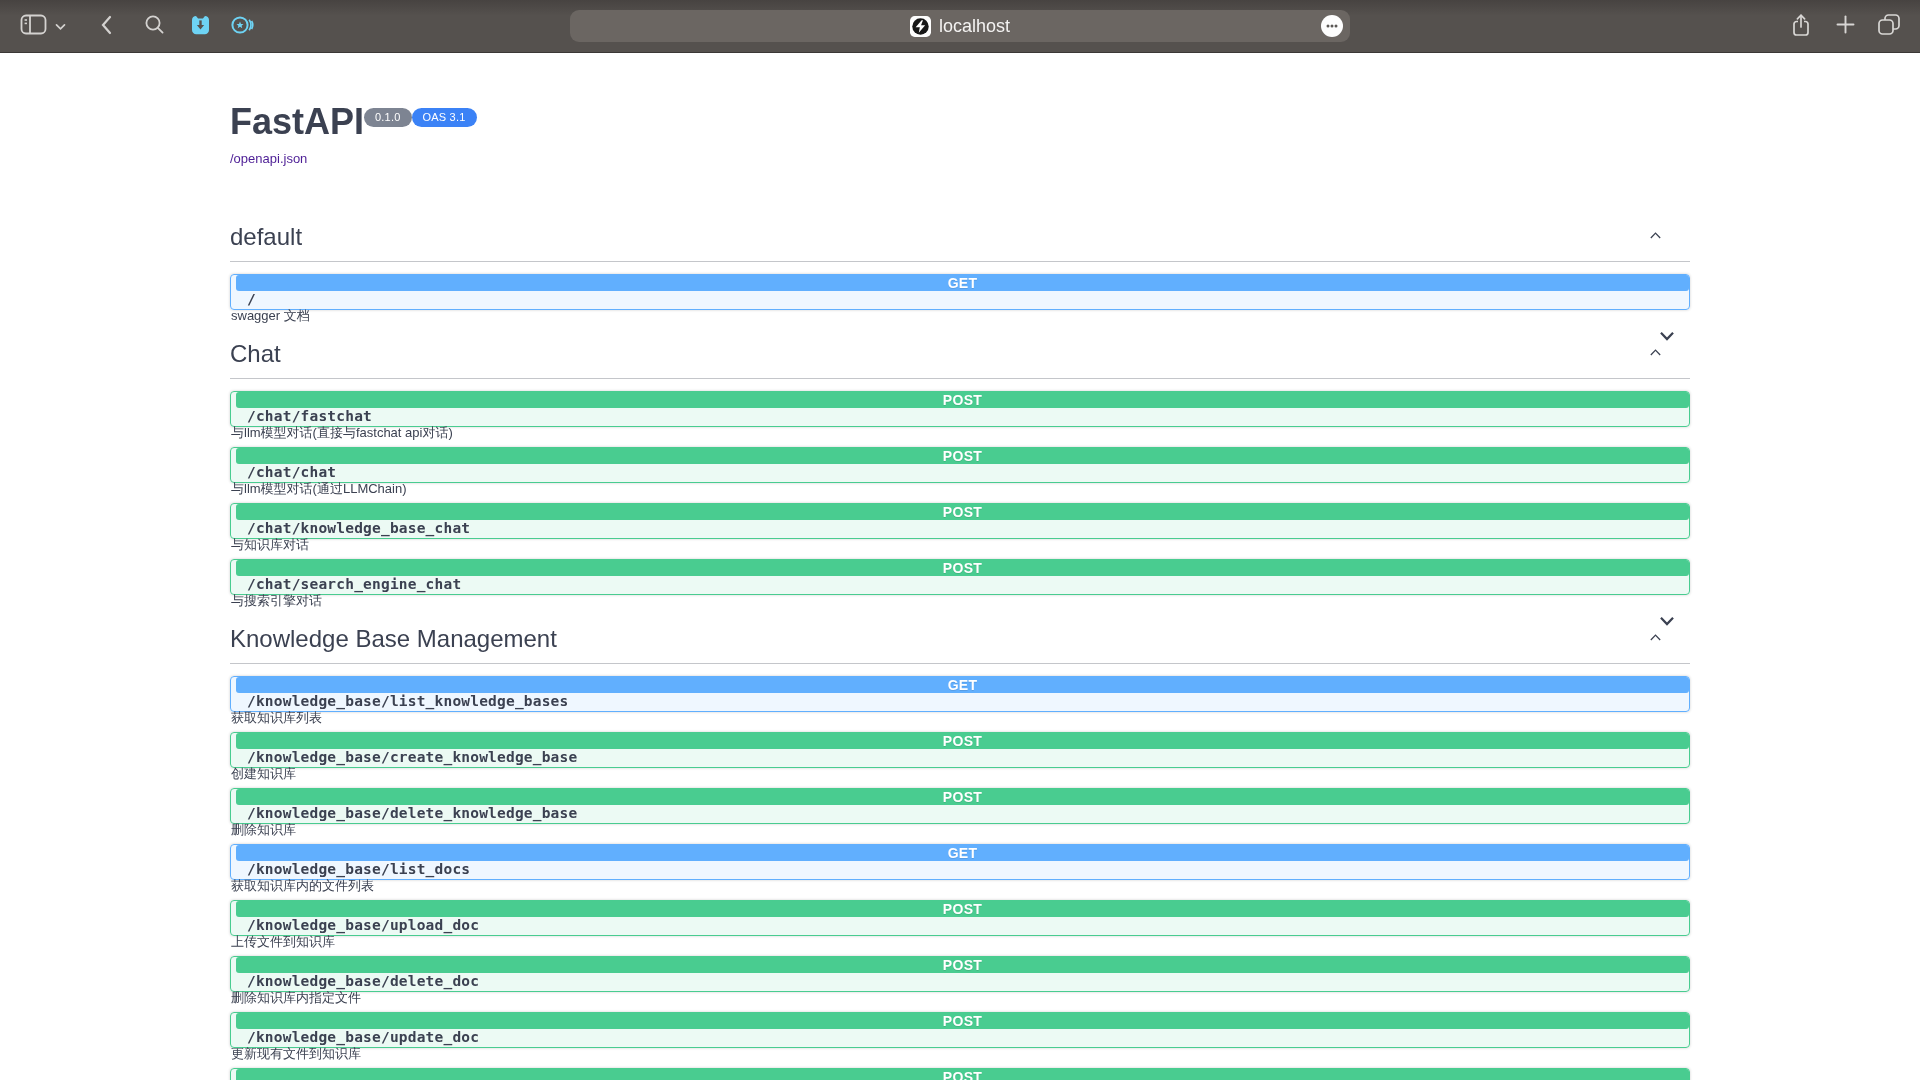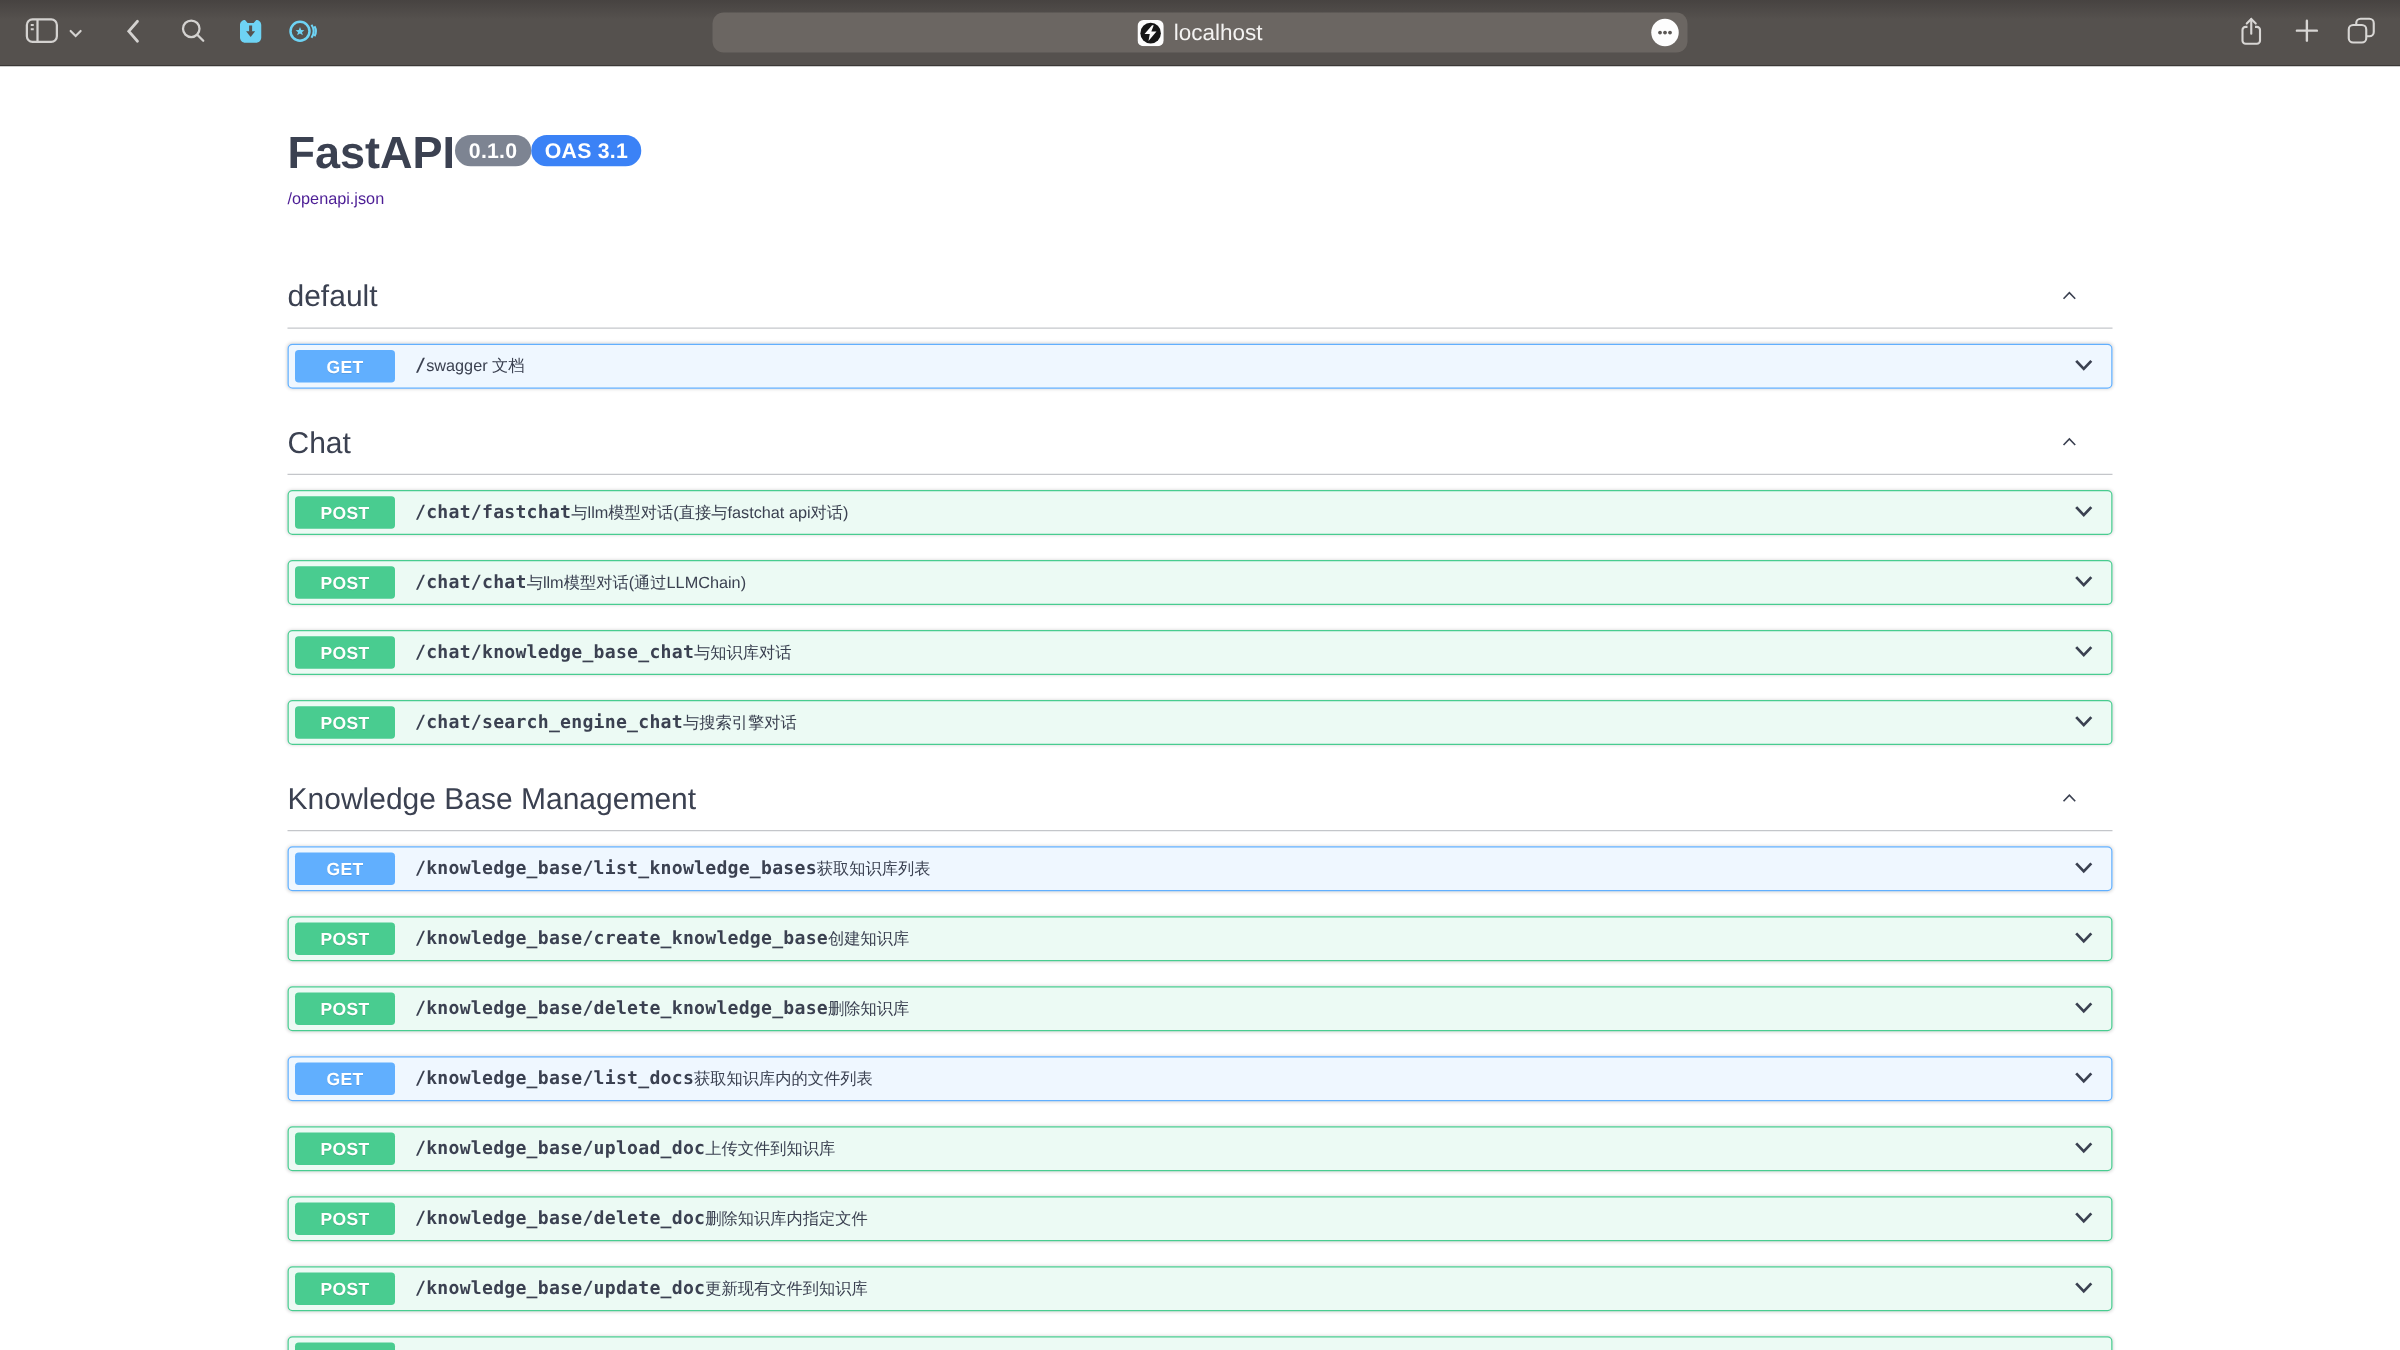--- a/index.html
+++ b/index.html
@@ -26,35 +26,35 @@
     position:absolute;right:7px;top:50%;transform:translateY(-50%);
     width:22px;height:22px;border-radius:50%;background:#fdfdfd;
     display:flex;align-items:center;justify-content:center;
   }
   .tb-right{position:absolute;right:16px;top:0;height:52px;display:flex;align-items:center;gap:14px}
   
   .swagger-wrap{max-width:1460px;margin:0 auto;padding:0 20px;color:#3b4151}
   .info{margin-top:48px;margin-bottom:46px}
   .api-title{display:flex;align-items:flex-start;font-size:36px;font-weight:700;
     color:#3b4151;line-height:1.15;margin:0}
-  .pill{display:inline-block;border-radius:57px;padding:4px 11px;font-size:17px;font-weight:700;
+  .pill{display:inline-block;border-radius:57px;padding:4px 11px;font-size:11px;font-weight:400;
     color:#fff;line-height:1;margin-top:7px;letter-spacing:.2px}
   .pill.version{background:#7d8492}
   .pill.oas{background:#3b82f6}
   .spec-link{display:inline-block;margin-top:9px;font-size:13px;color:#4c1d95;text-decoration:none}
   .opblock-tag{
     display:flex;align-items:center;padding:10px 0;margin:4px 0 12px;
     border-bottom:1px solid rgba(59,65,81,.3);
     font-size:24px;font-weight:400;color:#3b4151;cursor:pointer;
   }
   .tag-chevron{margin-left:auto;margin-right:26px;border:none;background:transparent;padding:0;
     display:flex;align-items:center;cursor:pointer}
   .opblock{
-    display:flex;align-items:center;height:34px;margin:0 0 20px;border:1px solid;border-radius:4px;
-    box-shadow:0 0 3px rgba(0,0,0,.19);cursor:pointer;
+    display:flex;height:34px;margin:0 0 20px;border:1px solid;border-radius:4px;
+    box-shadow:0 0 3px rgba(0,0,0,.19);cursor:pointer;flex-direction:column;
   }
   .opblock.get{background:rgba(97,175,254,.1);border-color:#61affe}
   .opblock.post{background:rgba(73,204,144,.1);border-color:#49cc90}
   .opblock-method{
     min-width:80px;height:26px;margin-left:5px;border-radius:3px;
     display:flex;align-items:center;justify-content:center;
     color:#fff;font-weight:700;font-size:14px;letter-spacing:.3px;
     text-shadow:0 1px 0 rgba(0,0,0,.1);
   }
   .opblock.get  .opblock-method{background:#61affe}

